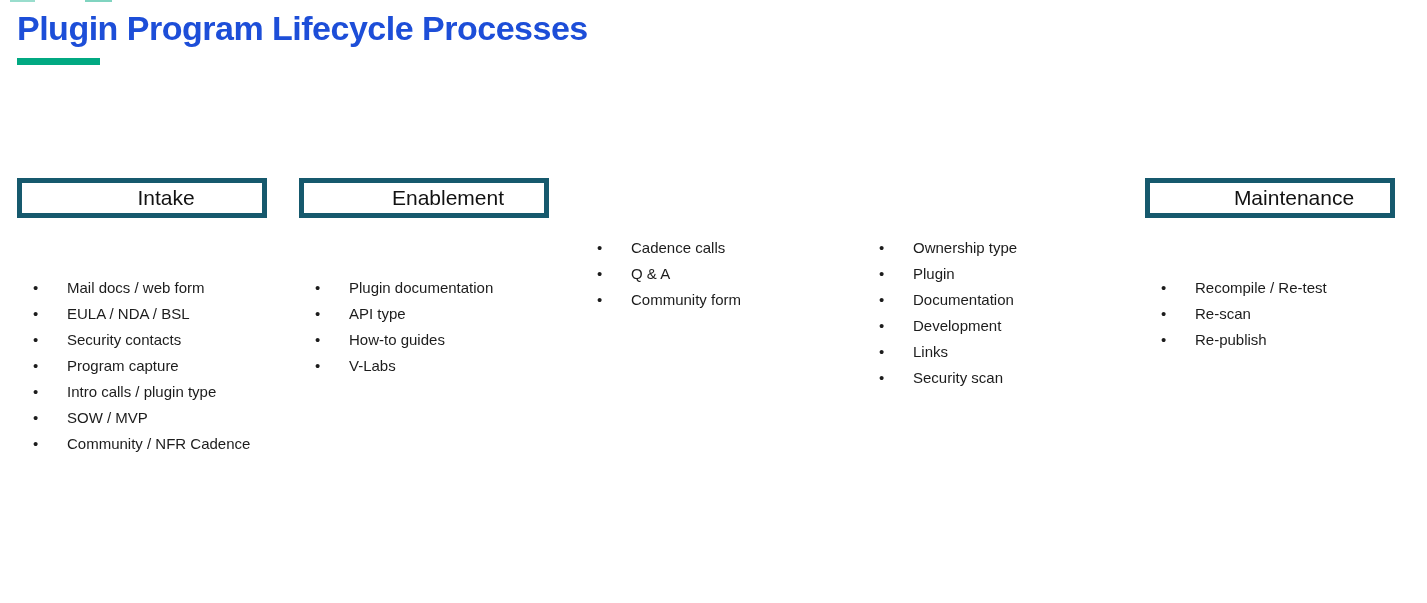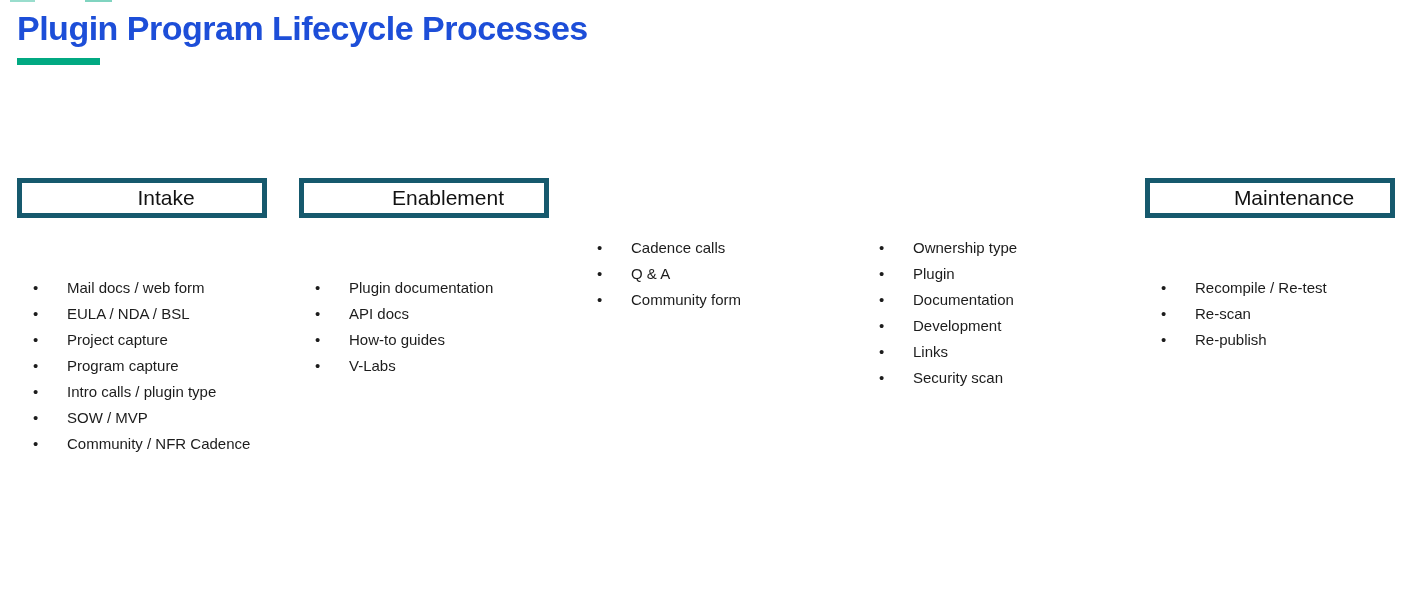--- a/index.html
+++ b/index.html
@@ -95,35 +95,35 @@
 
 <div class="columns">
 
   <div class="col">
     <div class="stage-box">
       <span class="stage-label">Intake</span>
     </div>
     <ul class="items">
       <li><span class="bullet">•</span><span>Mail docs / web form</span></li>
       <li><span class="bullet">•</span><span>EULA / NDA / BSL</span></li>
-      <li><span class="bullet">•</span><span>Project capture</span></li>
+      <li><span class="bullet">•</span><span>Security contacts</span></li>
       <li><span class="bullet">•</span><span>Program capture</span></li>
       <li><span class="bullet">•</span><span>Intro calls / plugin type</span></li>
       <li><span class="bullet">•</span><span>SOW / MVP</span></li>
       <li><span class="bullet">•</span><span>Community / NFR Cadence</span></li>
     </ul>
   </div>
 
   <div class="col">
     <div class="stage-box">
       <span class="stage-label">Enablement</span>
     </div>
     <ul class="items">
       <li><span class="bullet">•</span><span>Plugin documentation</span></li>
-      <li><span class="bullet">•</span><span>API docs</span></li>
+      <li><span class="bullet">•</span><span>API type</span></li>
       <li><span class="bullet">•</span><span>How-to guides</span></li>
       <li><span class="bullet">•</span><span>V-Labs</span></li>
     </ul>
   </div>
 
   <div class="col">
     <ul class="items">
       <li><span class="bullet">•</span><span>Cadence calls</span></li>
       <li><span class="bullet">•</span><span>Q &amp; A</span></li>
       <li><span class="bullet">•</span><span>Community form</span></li>

